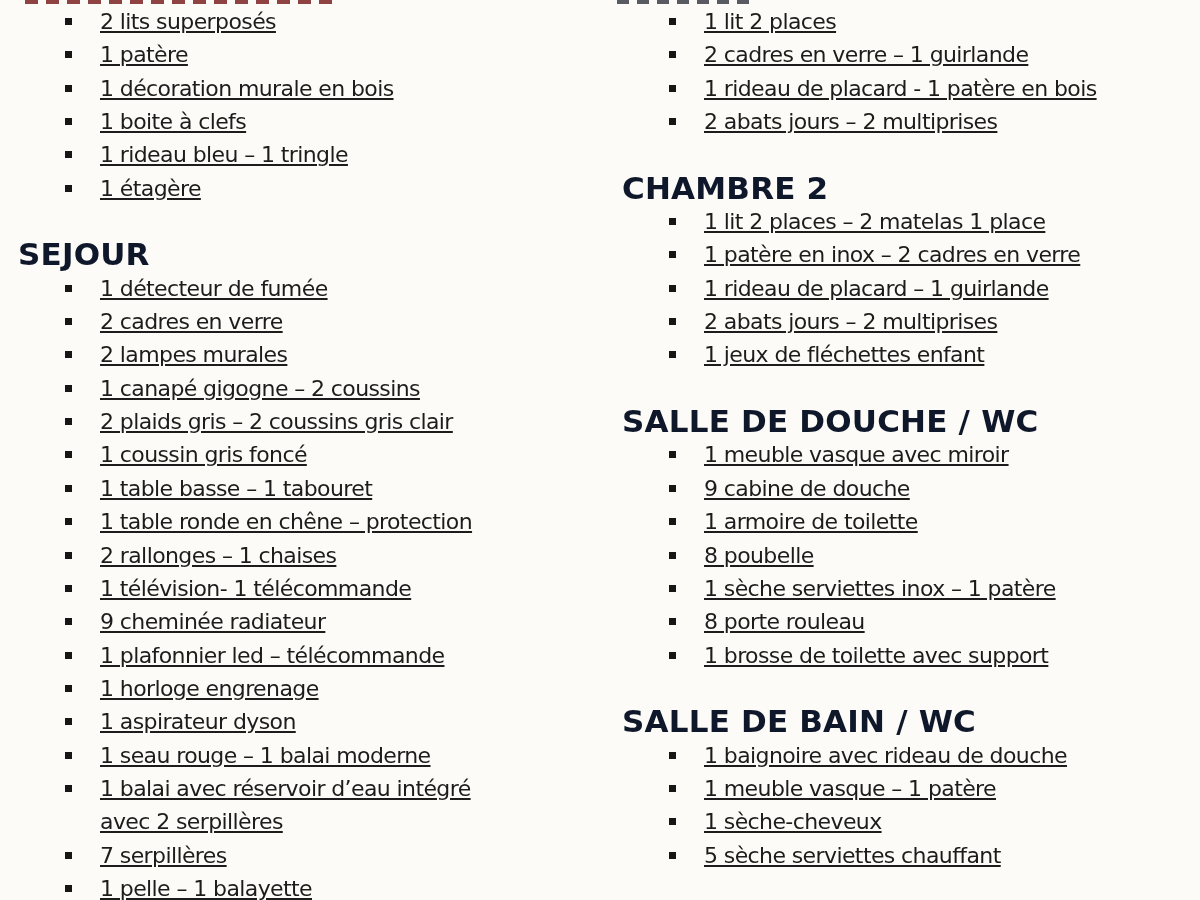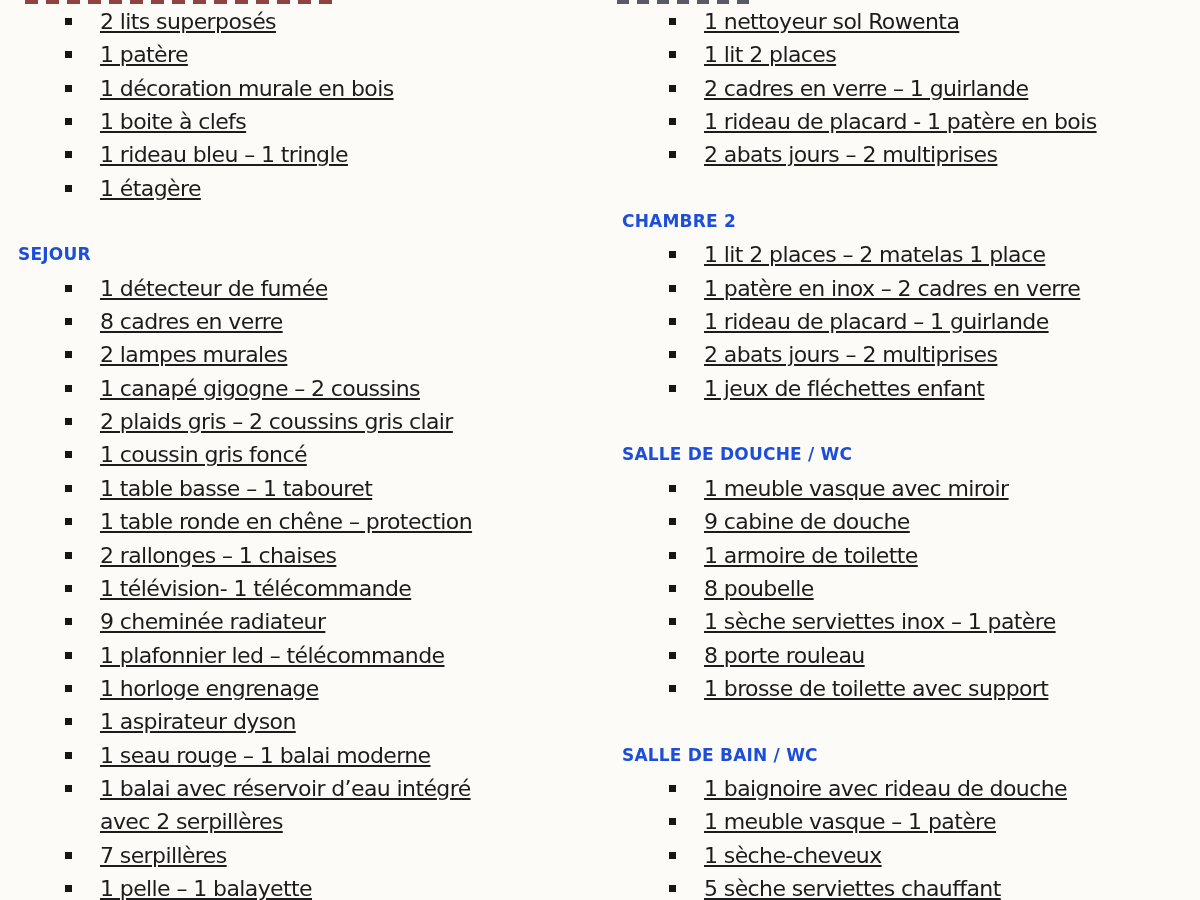--- a/index.html
+++ b/index.html
@@ -33,24 +33,24 @@
     padding-top: 5px;
     width: 575px;
   }
   .column-left  { left: 18px;  }
   .column-right { left: 622px; }
 
   section { margin: 0; }
 
   h2.section-heading {
     margin: 33.35px 0 0 0;
-    font-size: 17px;
+    font-size: 31px;
     line-height: 33.35px;
     font-weight: bold;
-    color: #1d4ed8;
+    color: #0f172a;
     letter-spacing: 0.2px;
     white-space: nowrap;
   }
 
   ul.item-list { margin: 0; padding: 0; list-style: none; }
 
   li.list-item {
     position: relative;
     padding-left: 82px;
     font-size: 22px;
@@ -82,21 +82,21 @@
           <li class="list-item"><span class="bullet"></span><span>1 décoration murale en bois</span></li>
           <li class="list-item"><span class="bullet"></span><span>1 boite à clefs</span></li>
           <li class="list-item"><span class="bullet"></span><span>1 rideau bleu – 1 tringle</span></li>
           <li class="list-item"><span class="bullet"></span><span>1 étagère</span></li>
         </ul>
       </section>
       <section>
         <h2 class="section-heading">SEJOUR</h2>
         <ul class="item-list">
           <li class="list-item"><span class="bullet"></span><span>1 détecteur de fumée</span></li>
-          <li class="list-item"><span class="bullet"></span><span>8 cadres en verre</span></li>
+          <li class="list-item"><span class="bullet"></span><span>2 cadres en verre</span></li>
           <li class="list-item"><span class="bullet"></span><span>2 lampes murales</span></li>
           <li class="list-item"><span class="bullet"></span><span>1 canapé gigogne – 2 coussins</span></li>
           <li class="list-item"><span class="bullet"></span><span>2 plaids gris – 2 coussins gris clair</span></li>
           <li class="list-item"><span class="bullet"></span><span>1 coussin gris foncé</span></li>
           <li class="list-item"><span class="bullet"></span><span>1 table basse – 1 tabouret</span></li>
           <li class="list-item"><span class="bullet"></span><span>1 table ronde en chêne – protection</span></li>
           <li class="list-item"><span class="bullet"></span><span>2 rallonges – 1 chaises</span></li>
           <li class="list-item"><span class="bullet"></span><span>1 télévision- 1 télécommande</span></li>
           <li class="list-item"><span class="bullet"></span><span>9 cheminée radiateur</span></li>
           <li class="list-item"><span class="bullet"></span><span>1 plafonnier led – télécommande</span></li>
@@ -106,21 +106,21 @@
           <li class="list-item"><span class="bullet"></span><span>1 balai avec réservoir d’eau intégré
 avec 2 serpillères</span></li>
           <li class="list-item"><span class="bullet"></span><span>7 serpillères</span></li>
           <li class="list-item"><span class="bullet"></span><span>1 pelle – 1 balayette</span></li>
         </ul>
       </section>
     </div>
   <div class="column column-right">
       <section>
         <ul class="item-list">
-          <li class="list-item"><span class="bullet"></span><span>1 nettoyeur sol Rowenta</span></li>
+          <li class="list-item"><span class="bullet"></span></li>
           <li class="list-item"><span class="bullet"></span><span>1 lit 2 places</span></li>
           <li class="list-item"><span class="bullet"></span><span>2 cadres en verre – 1 guirlande</span></li>
           <li class="list-item"><span class="bullet"></span><span>1 rideau de placard - 1 patère en bois</span></li>
           <li class="list-item"><span class="bullet"></span><span>2 abats jours – 2 multiprises</span></li>
         </ul>
       </section>
       <section>
         <h2 class="section-heading">CHAMBRE 2</h2>
         <ul class="item-list">
           <li class="list-item"><span class="bullet"></span><span>1 lit 2 places – 2 matelas 1 place</span></li>

